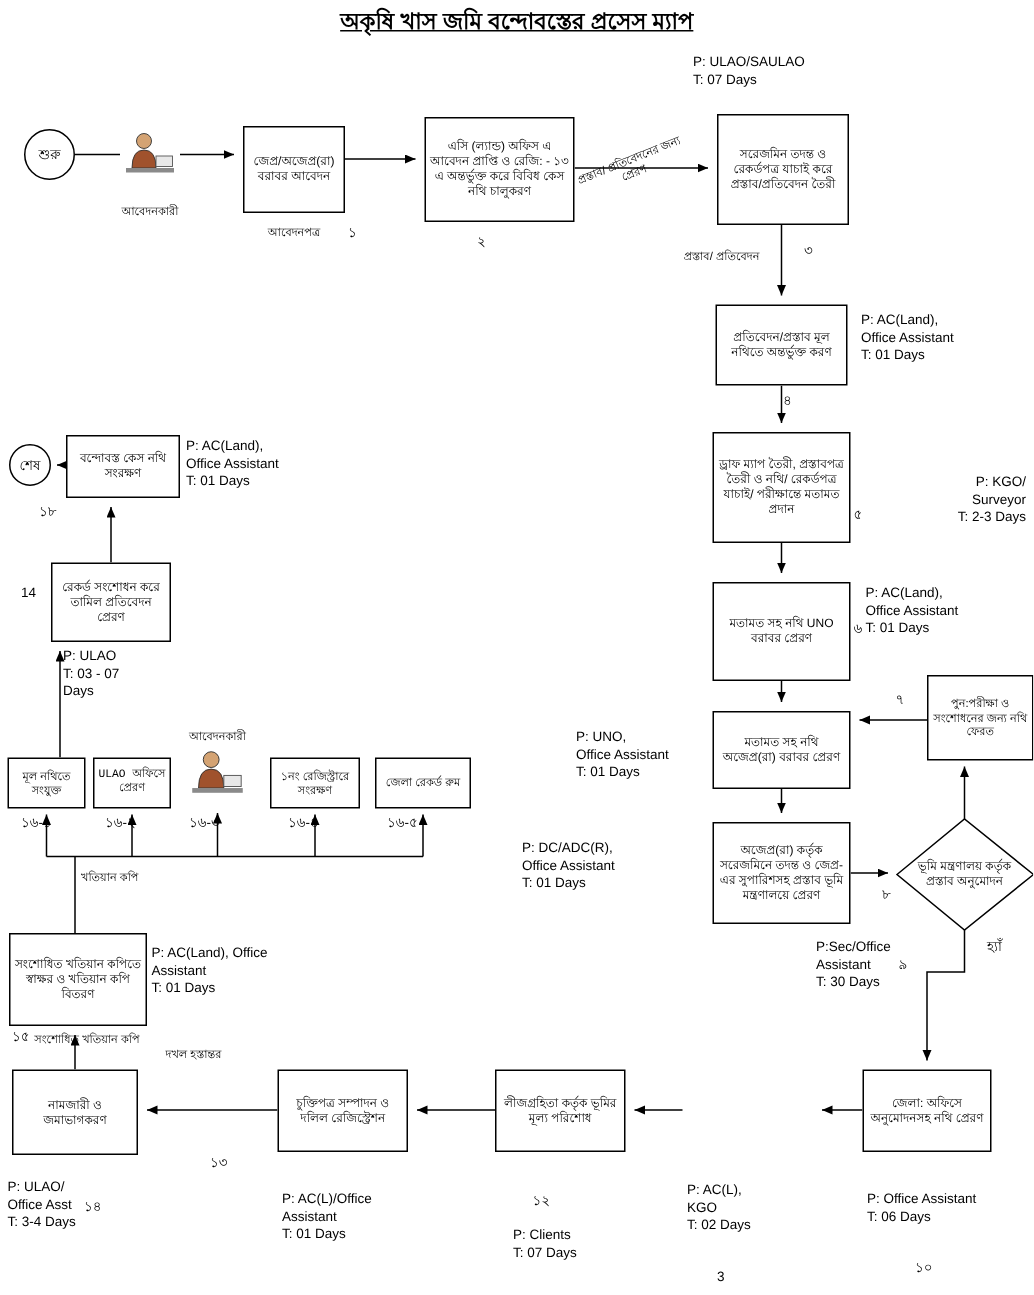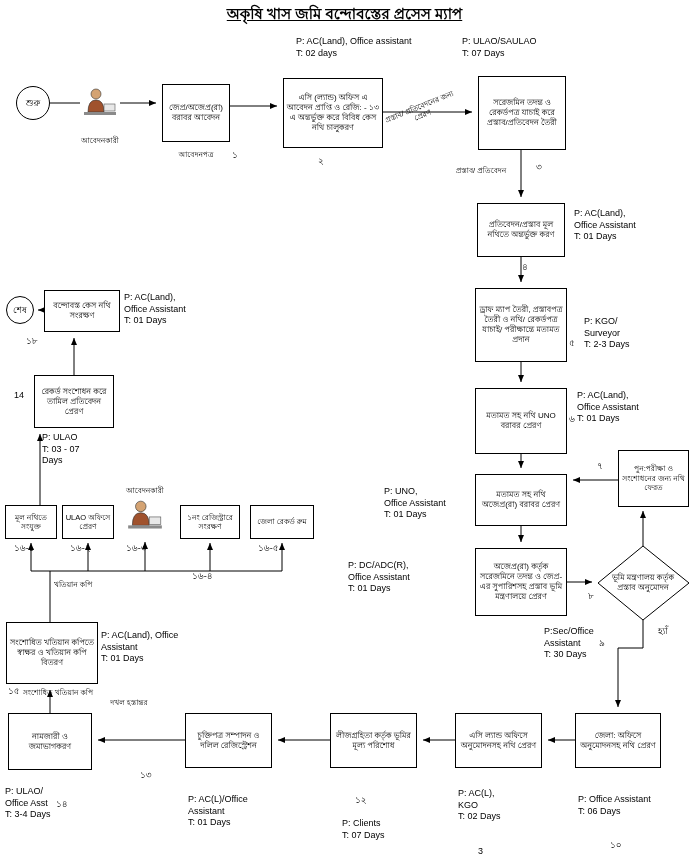--- a/index.html
+++ b/index.html
@@ -90,50 +90,47 @@
   <div class="box" style="left:283px;top:78px;width:100px;height:70px;">এসি (ল্যান্ড) অফিস এ আবেদন প্রাপ্তি ও রেজি: - ১৩ এ অন্তর্ভুক্ত করে বিবিধ কেস নথি চালুকরণ</div>
   <div class="box" style="left:478px;top:76px;width:88px;height:74px;">সরেজমিন তদন্ত ও রেকর্ডপত্র যাচাই করে প্রস্তাব/প্রতিবেদন তৈরী</div>
   <div class="box" style="left:477px;top:203px;width:88px;height:54px;">প্রতিবেদন/প্রস্তাব মূল নথিতে অন্তর্ভুক্ত করণ</div>
   <div class="box" style="left:475px;top:288px;width:92px;height:74px;">ড্রাফ ম্যাপ তৈরী, প্রস্তাবপত্র তৈরী ও নথি/ রেকর্ডপত্র যাচাই/ পরীক্ষান্তে মতামত প্রদান</div>
   <div class="box" style="left:475px;top:388px;width:92px;height:66px;">মতামত সহ নথি UNO বরাবর প্রেরণ</div>
   <div class="box" style="left:475px;top:474px;width:92px;height:52px;">মতামত সহ নথি অজেপ্র(রা) বরাবর প্রেরণ</div>
   <div class="box" style="left:475px;top:548px;width:92px;height:68px;">অজেপ্র(রা) কর্তৃক সরেজমিনে তদন্ত ও জেপ্র-এর সুপারিশসহ প্রস্তাব ভূমি মন্ত্রণালয়ে প্রেরণ</div>
   <div class="dtext" style="left:602px;top:556px;width:82px;height:54px;">ভূমি মন্ত্রণালয় কর্তৃক প্রস্তাব অনুমোদন</div>
   <div class="box small" style="left:618px;top:450px;width:71px;height:57px;">পুন:পরীক্ষা ও সংশোধনের জন্য নথি ফেরত</div>
   <div class="box" style="left:575px;top:713px;width:86px;height:55px;">জেলা: অফিসে অনুমোদনসহ নথি প্রেরণ</div>
-  <div class="box" style="left:455px;top:713px;width:87px;height:55px;">এসি ল্যান্ড অফিসে অনুমোদনসহ নথি প্রেরণ</div>
   <div class="box" style="left:330px;top:713px;width:87px;height:55px;">লীজগ্রহিতা কর্তৃক ভূমির মূল্য পরিশোধ</div>
   <div class="box" style="left:185px;top:713px;width:87px;height:55px;">চুক্তিপত্র সম্পাদন ও দলিল রেজিস্ট্রেশন</div>
   <div class="box" style="left:8px;top:713px;width:84px;height:57px;">নামজারী ও জমাভাগকরণ</div>
   <div class="box" style="left:6px;top:622px;width:92px;height:62px;">সংশোধিত খতিয়ান কপিতে স্বাক্ষর ও খতিয়ান কপি বিতরণ</div>
   <div class="box small" style="left:5px;top:505px;width:52px;height:34px;">মূল নথিতে সংযুক্ত</div>
-  <div class="box small" style="left:62px;top:505px;width:52px;height:34px;">ULAO অফিসে প্রেরণ</div>
+  <div class="box small" style="left:62px;top:505px;width:52px;height:34px;font-family:Liberation Mono, monospace;">ULAO অফিসে প্রেরণ</div>
   <div class="box small" style="left:180px;top:505px;width:60px;height:34px;">১নং রেজিস্ট্রারে সংরক্ষণ</div>
   <div class="box small" style="left:250px;top:505px;width:64px;height:34px;">জেলা রেকর্ড রুম</div>
   <div class="box" style="left:44px;top:290px;width:76px;height:42px;">বন্দোবস্ত কেস নথি সংরক্ষণ</div>
   <div class="box" style="left:34px;top:375px;width:80px;height:53px;">রেকর্ড সংশোধন করে তামিল প্রতিবেদন প্রেরণ</div>
 
   <div class="elabel" style="left:60px;top:136px;width:80px;">আবেদনকারী</div>
   <div class="elabel" style="left:162px;top:150px;width:68px;">আবেদনপত্র</div>
   <div class="elabel" style="left:384px;top:102px;width:74px;transform:rotate(-22deg);">প্রস্তাব/ প্রতিবেদনের জন্য প্রেরণ</div>
   <div class="elabel" style="left:448px;top:166px;width:66px;">প্রস্তাব/ প্রতিবেদন</div>
   <div class="elabel" style="left:648px;top:626px;width:30px;font-size:9px;">হ্যাঁ</div>
   <div class="elabel" style="left:96px;top:698px;width:66px;">দখল হস্তান্তর</div>
   <div class="elabel" style="left:20px;top:688px;width:76px;">সংশোধিত খতিয়ান কপি</div>
   <div class="elabel" style="left:54px;top:580px;width:60px;text-align:left;">খতিয়ান কপি</div>
   <div class="elabel" style="left:114px;top:486px;width:62px;">আবেদনকারী</div>
 
-  <div class="ann" style="left:296px;top:36px;width:160px;">P: AC(Land), Office assistant
-T: 02 days</div>
   <div class="ann" style="left:462px;top:36px;width:130px;">P: ULAO/SAULAO
 T: 07 Days</div>
   <div class="ann" style="left:574px;top:208px;width:112px;">P:  AC(Land),
  Office Assistant
 T:  01 Days</div>
-  <div class="ann" style="left:584px;top:316px;width:100px;">P: KGO/
+  <div class="ann" style="left:584px;top:316px;width:100px;text-align:right;">P: KGO/
 Surveyor
 T: 2-3 Days</div>
   <div class="ann" style="left:577px;top:390px;width:110px;">P:  AC(Land),
 Office Assistant
 T:  01 Days</div>
   <div class="ann" style="left:384px;top:486px;width:90px;">P:  UNO,
 Office Assistant
 T:  01 Days</div>
   <div class="ann" style="left:348px;top:560px;width:112px;">P:  DC/ADC(R),
 Office Assistant
@@ -175,18 +172,18 @@
   <div class="num" style="left:599px;top:636px;">৯</div>
   <div class="num" style="left:610px;top:838px;">১০</div>
   <div class="num" style="left:478px;top:846px;">3</div>
   <div class="num" style="left:355px;top:793px;">১২</div>
   <div class="num" style="left:140px;top:768px;">১৩</div>
   <div class="num" style="left:56px;top:797px;">১৪</div>
   <div class="num" style="left:8px;top:684px;">১৫</div>
   <div class="num" style="left:14px;top:541px;">১৬-১</div>
   <div class="num" style="left:70px;top:541px;">১৬-২</div>
   <div class="num" style="left:126px;top:541px;">১৬-৩</div>
-  <div class="num" style="left:192px;top:541px;margin-top:28px;">১৬-৪</div>
+  <div class="num" style="left:192px;top:541px;">১৬-৪</div>
   <div class="num" style="left:258px;top:541px;">১৬-৫</div>
   <div class="num" style="left:14px;top:390px;">14</div>
   <div class="num" style="left:26px;top:334px;">১৮</div>
 
 </div>
 
 </body></html>

